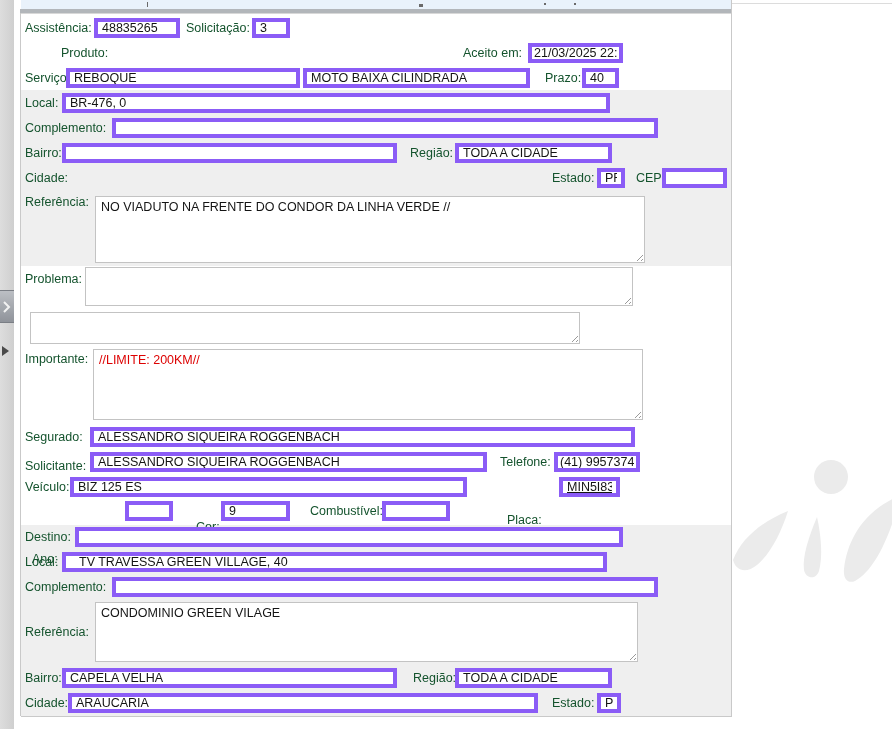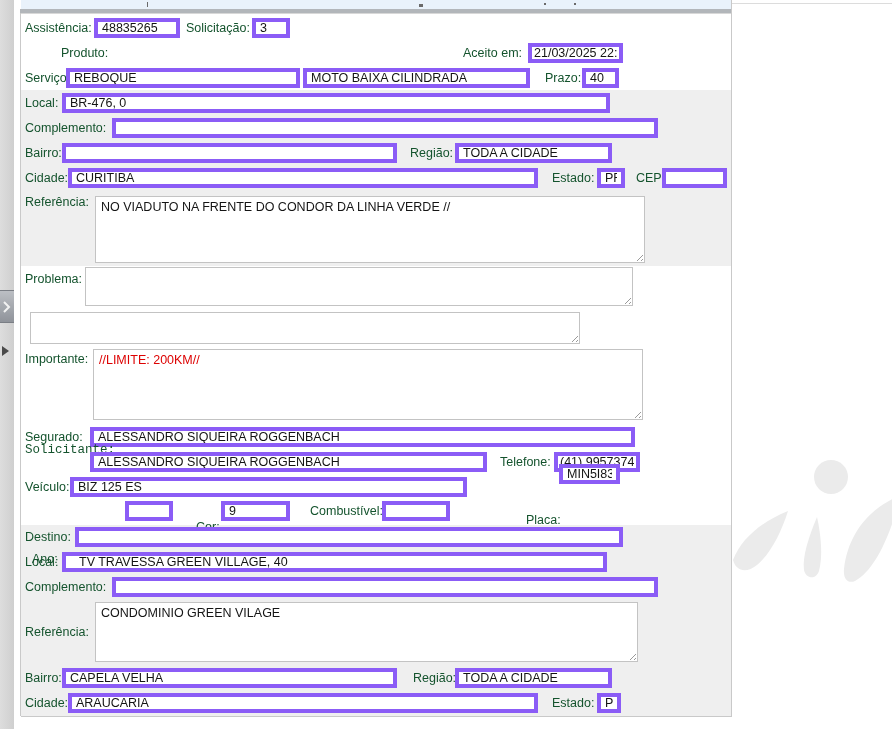--- a/index.html
+++ b/index.html
@@ -76,21 +76,20 @@
 
   <span class="lbl" style="left:25px;top:118px;">Complemento:</span>
   <input class="ipt" style="left: 112px; top: 118px; width: 546px;" value="">
 
   <span class="lbl" style="left:25px;top:143px;">Bairro:</span>
   <input class="ipt" style="left: 62px; top: 143px; width: 335px;" value="">
   <span class="lbl" style="left:410px;top:143px;">Região:</span>
   <input class="ipt" style="left: 455px; top: 143px; width: 157px;" value="TODA A CIDADE">
 
   <span class="lbl" style="left:25px;top:168px;">Cidade:</span>
-  <input class="ipt" style="left: 68px; top: 168px; width: 470px;" value="CURITIBA">
   <span class="lbl" style="left:552px;top:168px;">Estado:</span>
   <input class="ipt" style="left: 597px; top: 168px; width: 28px;" value="PR">
   <span class="lbl" style="left:636px;top:168px;">CEP:</span>
   <input class="ipt" style="left: 662px; top: 168px; width: 65px;" value="">
 
   <span class="lbl" style="left:25px;top:192px;">Referência:</span>
   <textarea class="ta" style="left: 95px; top: 196px; width: 550px; height: 67px;">NO VIADUTO NA FRENTE DO CONDOR DA LINHA VERDE //</textarea>
   <div class="grip" style="left:634px;top:252px;"></div>
 
   <span class="lbl" style="left:25px;top:269px;">Problema:</span>
@@ -100,29 +99,29 @@
   <textarea class="ta" style="left: 30px; top: 312px; width: 550px; height: 32px;"></textarea>
   <div class="grip" style="left:569px;top:333px;"></div>
 
   <span class="lbl" style="left:25px;top:349px;">Importante:</span>
   <textarea class="ta red" style="left: 93px; top: 349px; width: 550px; height: 71px;">//LIMITE: 200KM//</textarea>
   <div class="grip" style="left:632px;top:409px;"></div>
 
   <span class="lbl" style="left:25px;top:427px;">Segurado:</span>
   <input class="ipt" style="left: 90px; top: 427px; width: 545px;" value="ALESSANDRO SIQUEIRA ROGGENBACH">
 
-  <span class="lbl" style="left:25px;top:440px;font-family:Liberation Mono, monospace;">Solicitante:</span>
+  <span class="lbl" style="left:25px;top:456px;">Solicitante:</span>
   <input class="ipt" style="left: 90px; top: 452px; width: 397px;" value="ALESSANDRO SIQUEIRA ROGGENBACH">
   <span class="lbl" style="left:500px;top:452px;">Telefone:</span>
   <input class="ipt" style="left: 554px; top: 452px; width: 86px; padding: 0px 2px;" value="(41) 995737448">
 
   <span class="lbl" style="left:25px;top:477px;">Veículo:</span>
   <input class="ipt" style="left: 70px; top: 477px; width: 397px;" value="BIZ 125 ES">
-  <span class="lbl" style="left:526px;top:477px;margin-top:33px;">Placa:</span>
-  <input class="ipt" style="left: 559px; top: 464px; width: 61px;" value="MIN5I83">
+  <span class="lbl" style="left:507px;top:477px;margin-top:33px;">Placa:</span>
+  <input class="ipt" style="left: 559px; top: 477px; width: 61px; text-decoration: underline;" value="MIN5I83">
 
   <span class="lbl" style="left:32px;top:501px;margin-top:48px;">Ano:</span>
   <input class="ipt" style="left: 125px; top: 501px; width: 48px;" value="">
   <span class="lbl" style="left:196px;top:501px;margin-top:16px;">Cor:</span>
   <input class="ipt" style="left: 221px; top: 501px; width: 69px;" value="9">
   <span class="lbl" style="left:310px;top:501px;">Combustível:</span>
   <input class="ipt" style="left: 382px; top: 501px; width: 68px;" value="">
 
   <span class="lbl" style="left:25px;top:527px;">Destino:</span>
   <input class="ipt" style="left: 75px; top: 527px; width: 548px;" value="">

